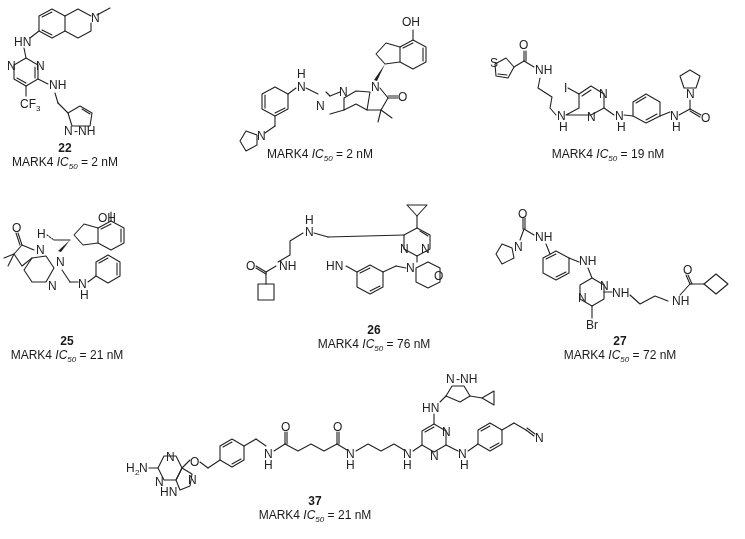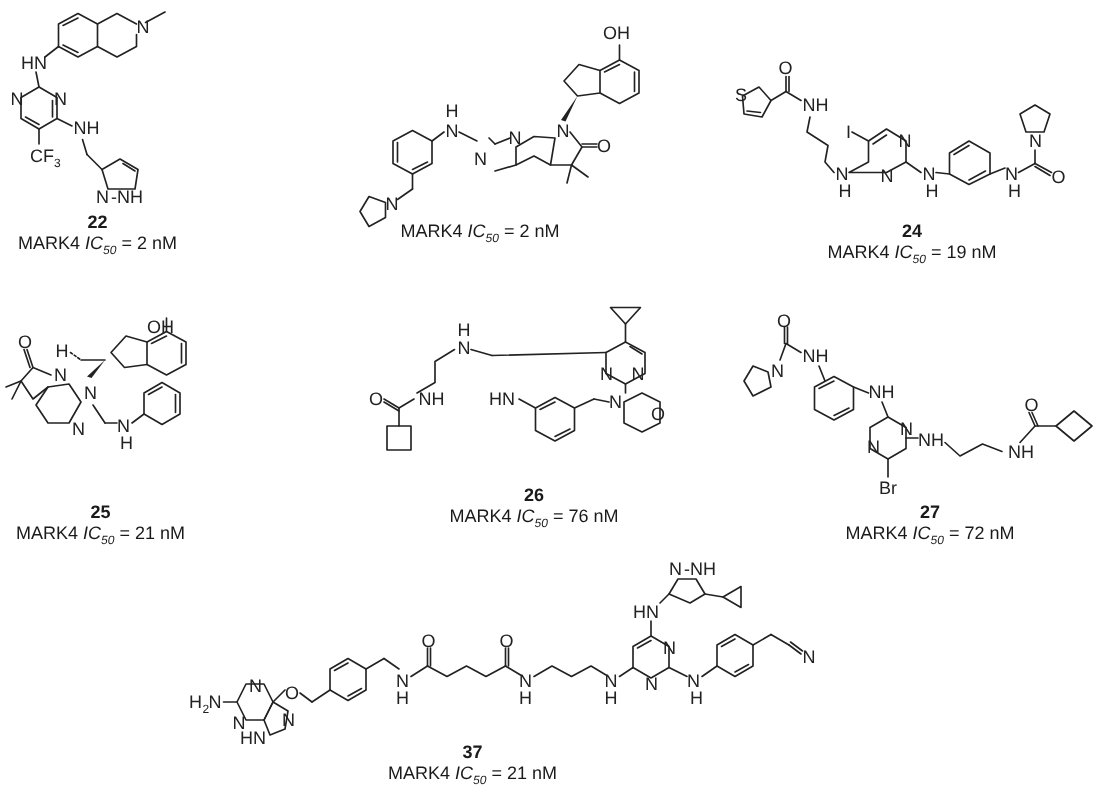--- a/index.html
+++ b/index.html
@@ -305,28 +305,27 @@
 </svg>
 
 <div class="caption" style="left:-15px; top:141px;">
   <span class="num">22</span>
   <span class="act"><span>MARK4</span> <i>IC</i><sub>50</sub> <span>= 2 nM</span></span>
 </div>
 <div class="caption" style="left:240px; top:147px;">
   <span class="act"><span>MARK4</span> <i>IC</i><sub>50</sub> <span>= 2 nM</span></span>
 </div>
 <div class="caption" style="left:528px; top:147px;">
-  <span class="num">24</span>
   <span class="act"><span>MARK4</span> <i>IC</i><sub>50</sub> <span>= 19 nM</span></span>
 </div>
 <div class="caption" style="left:-13px; top:334px;">
   <span class="num">25</span>
   <span class="act"><span>MARK4</span> <i>IC</i><sub>50</sub> <span>= 21 nM</span></span>
 </div>
-<div class="caption" style="left:276px; top:323px;">
+<div class="caption" style="left:294px; top:323px;">
   <span class="num">26</span>
   <span class="act"><span>MARK4</span> <i>IC</i><sub>50</sub> <span>= 76 nM</span></span>
 </div>
 <div class="caption" style="left:540px; top:334px;">
   <span class="num">27</span>
   <span class="act"><span>MARK4</span> <i>IC</i><sub>50</sub> <span>= 72 nM</span></span>
 </div>
 <div class="caption" style="left:235px; top:494px;">
   <span class="num">37</span>
   <span class="act"><span>MARK4</span> <i>IC</i><sub>50</sub> <span>= 21 nM</span></span>

